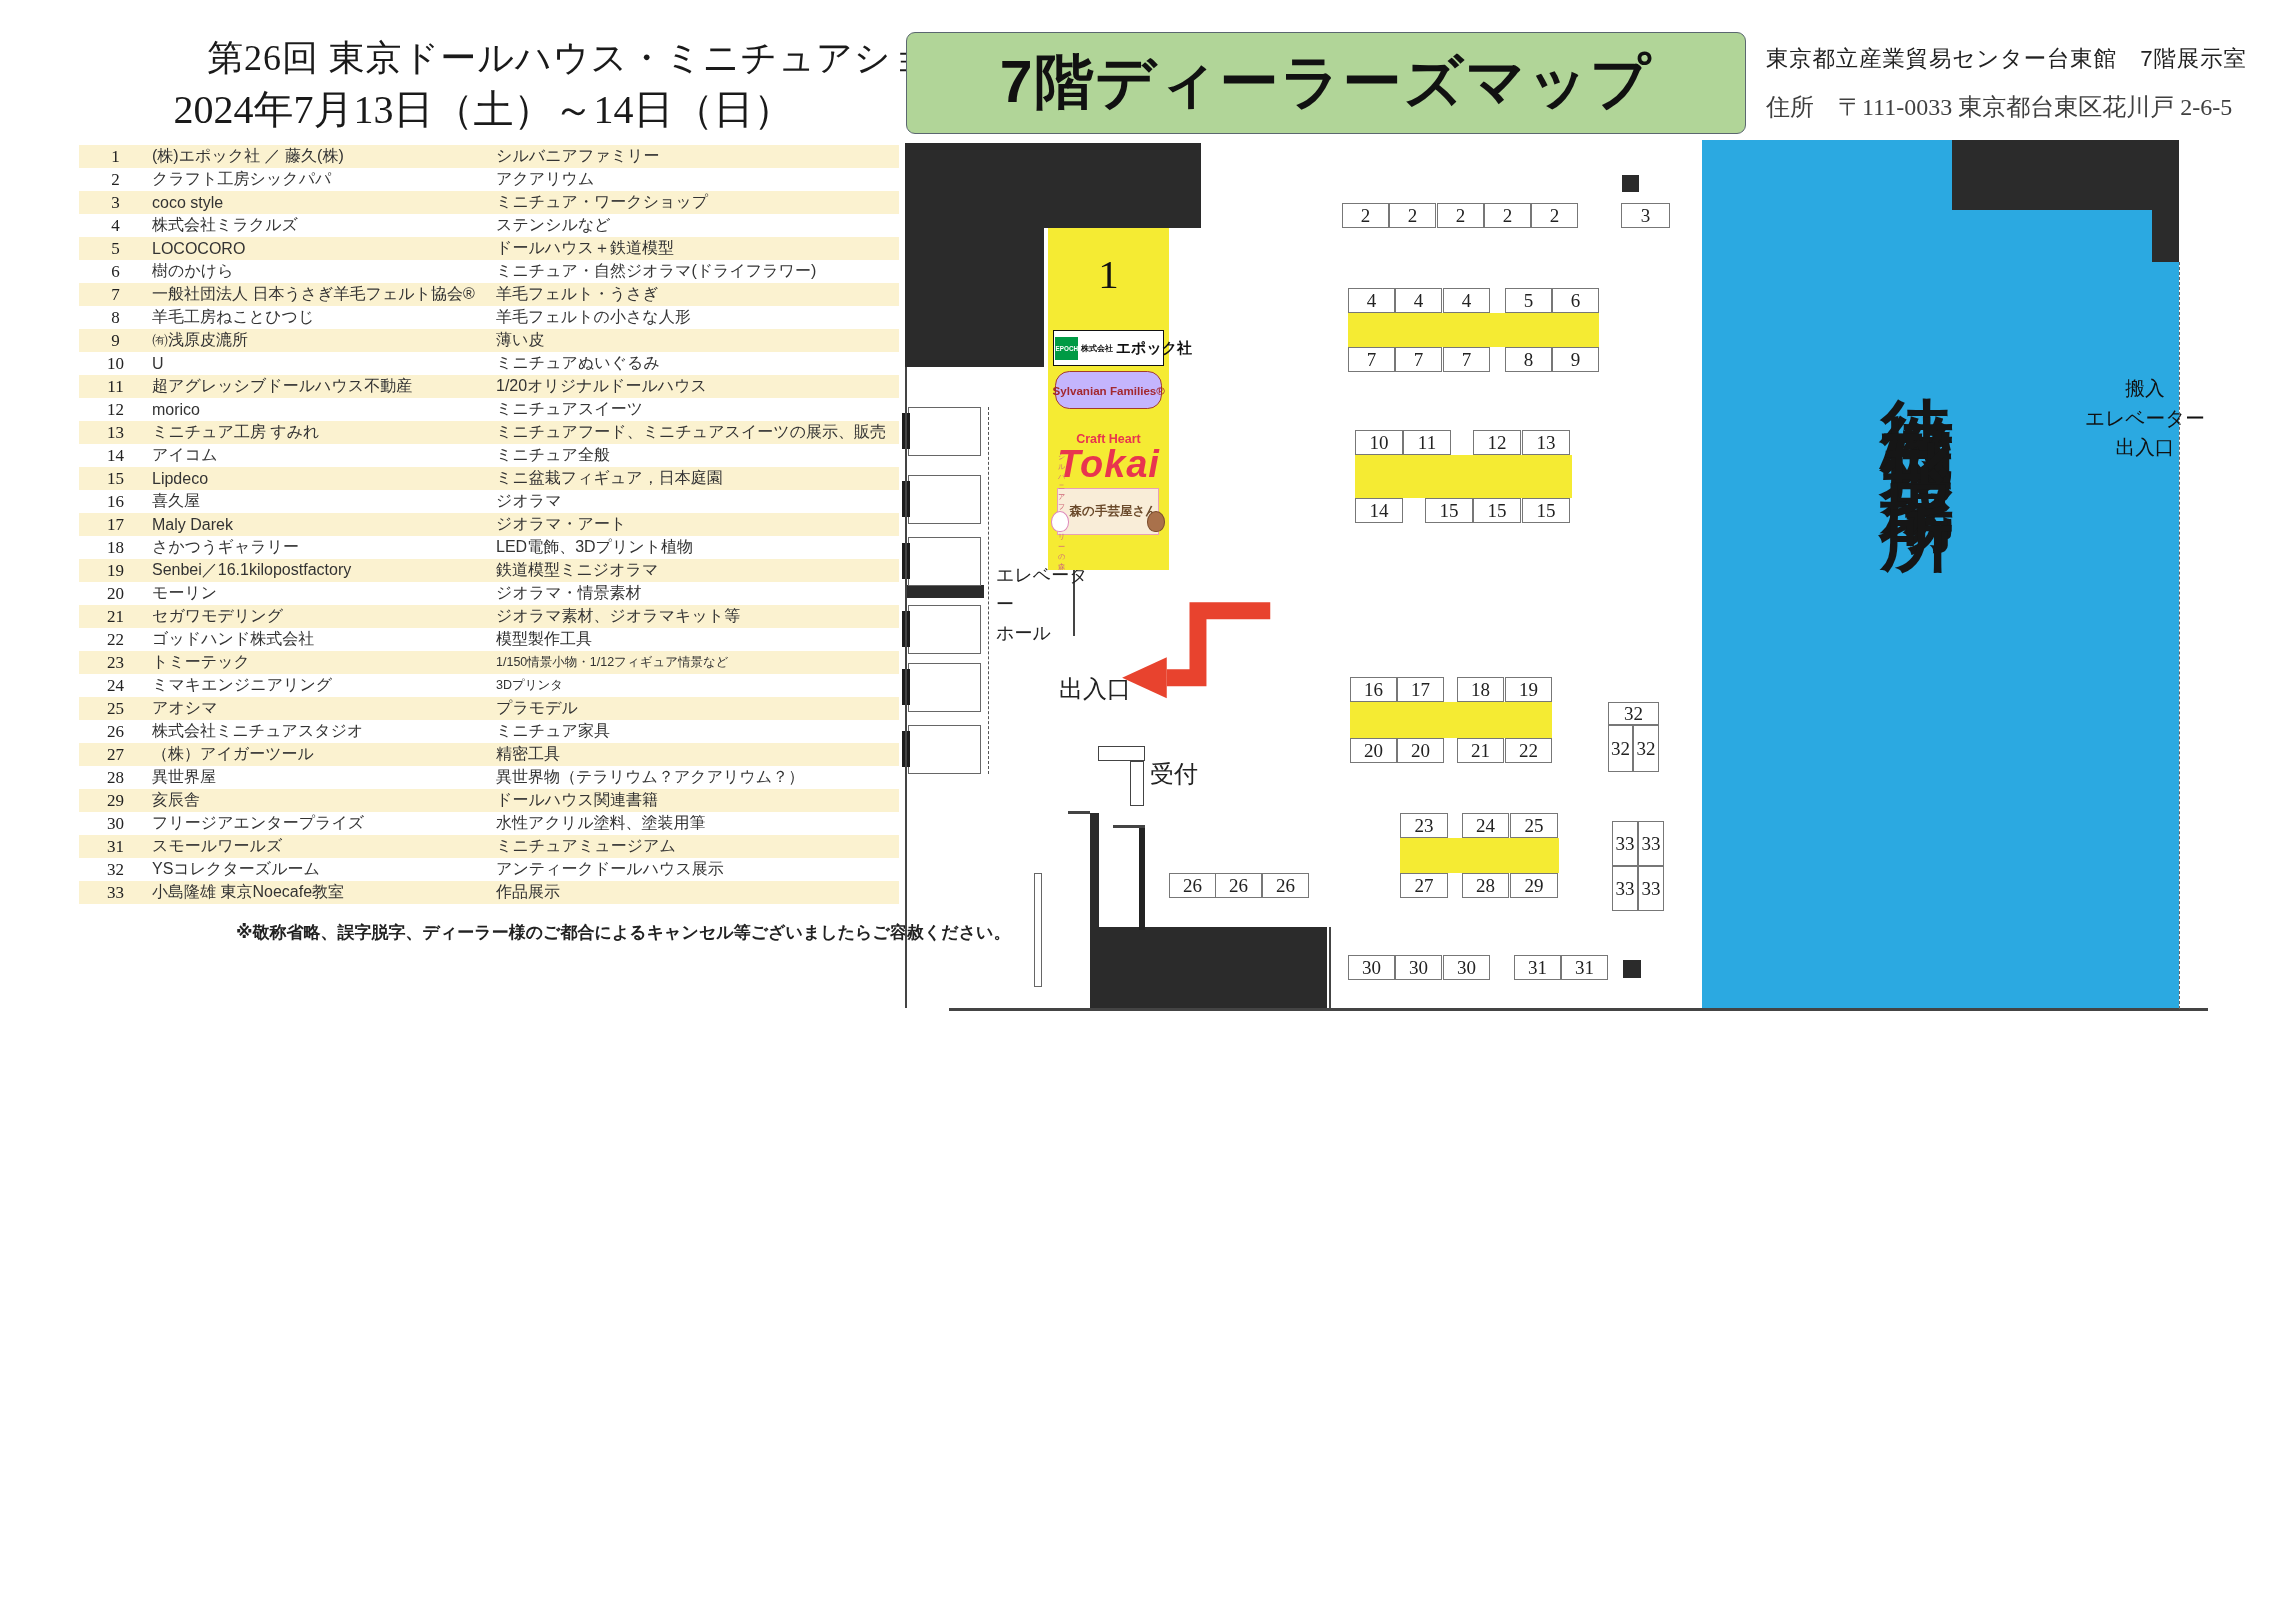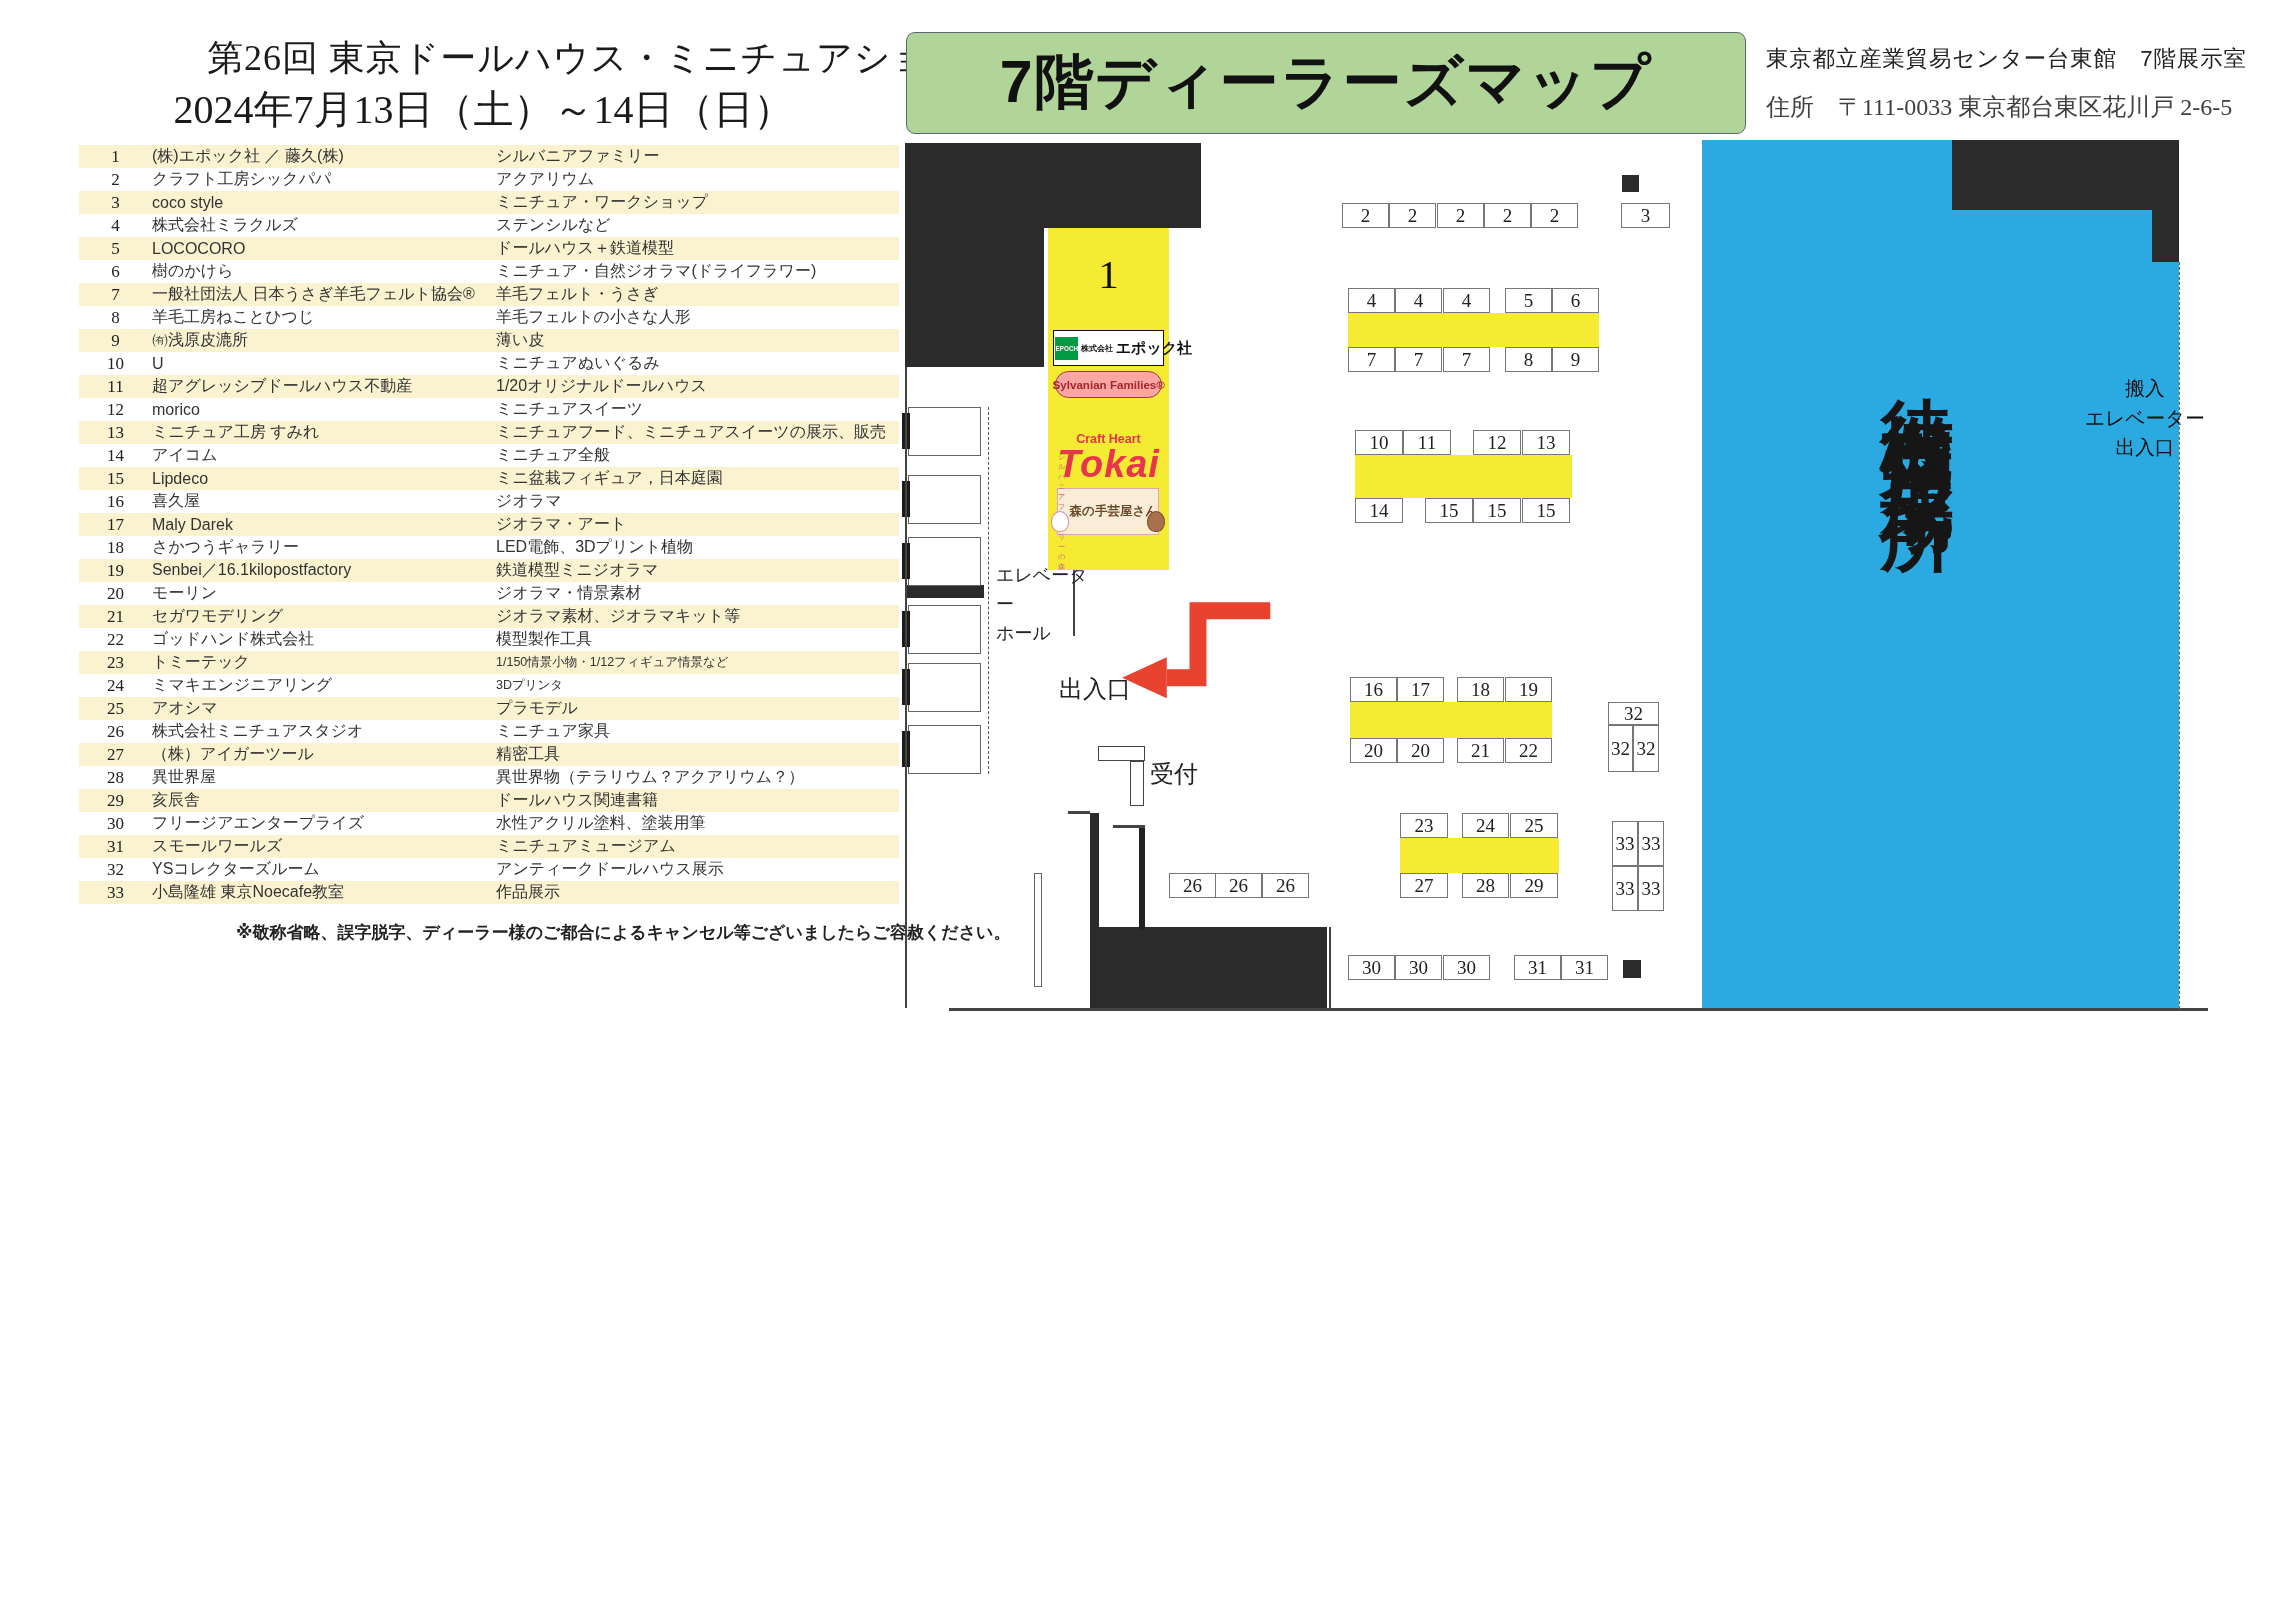--- a/index.html
+++ b/index.html
@@ -49,21 +49,21 @@
   
   #booth1{left:1048px;top:228px;width:121px;height:342px;background:#f5eb33;}
   #booth1-num{position:absolute;top:21.5px;left:0;width:100%;text-align:center;
      font-family:"Liberation Serif","DejaVu Serif",serif;font-size:41px;color:#111;}
   #epoch-card{position:absolute;top:102px;left:4.5px;width:111px;height:36px;background:#fff;border:1.8px solid #111;
      box-sizing:border-box;display:flex;align-items:center;gap:2.7px;padding:0 1.8px;}
   #epoch-sq{width:23px;height:23px;background:#009a44;color:#fff;font-size:6.3px;font-weight:700;
      display:flex;align-items:center;justify-content:center;flex:none;}
   #epoch-stack{display:flex;flex-direction:row;font-size:8px;font-weight:700;line-height:9px;color:#111;flex:none;}
   #epoch-name{font-size:15px;font-weight:900;color:#111;white-space:nowrap;}
-  #sylv-pill{position:absolute;top:143px;left:7.2px;width:107px;height:27px;background:#fca5a5;border:1.8px solid #a33b2a;
+  #sylv-pill{position:absolute;top:143px;left:7.2px;width:107px;height:38px;background:#c4b5fd;border:1.8px solid #a33b2a;
      border-radius:14.3px;box-sizing:border-box;display:flex;align-items:center;justify-content:center;
      font-size:11.6px;font-weight:700;color:#a3282f;white-space:nowrap;}
   #tokai{position:absolute;top:204px;left:0;width:100%;text-align:center;color:#e8354f;}
   #tokai-top{font-size:12.5px;font-weight:700;}
   #tokai-main{font-size:38px;font-weight:900;line-height:36px;letter-spacing:0.9px;font-style:italic;}
   #tokai-banner{position:absolute;top:260px;left:9px;width:102px;height:47px;background:#f9edd8;border:1.8px solid #e8a0b4;
      box-sizing:border-box;display:flex;flex-direction:row;align-items:center;justify-content:center;}
   #tokai-banner .tiny{font-size:7.2px;color:#d06a7a;}
   #tokai-banner .bname{font-size:12.5px;font-weight:700;color:#6b4a2b;white-space:nowrap;}
   .critter{position:absolute;width:16px;height:19.7px;border-radius:50% 50% 45% 45%;}

